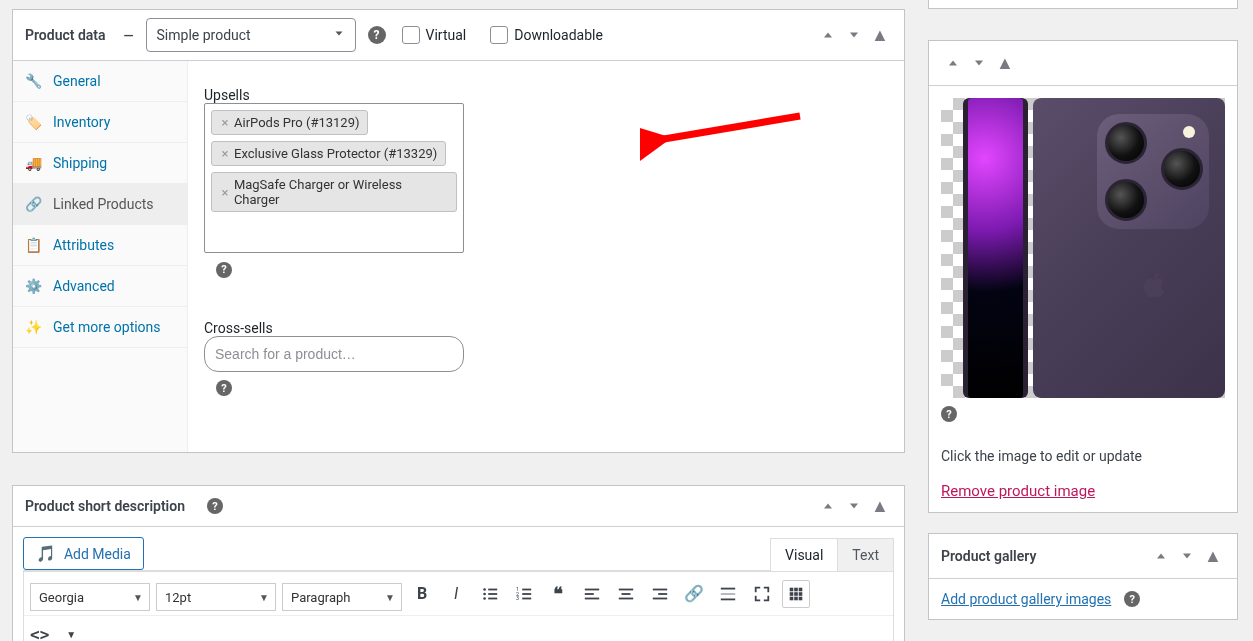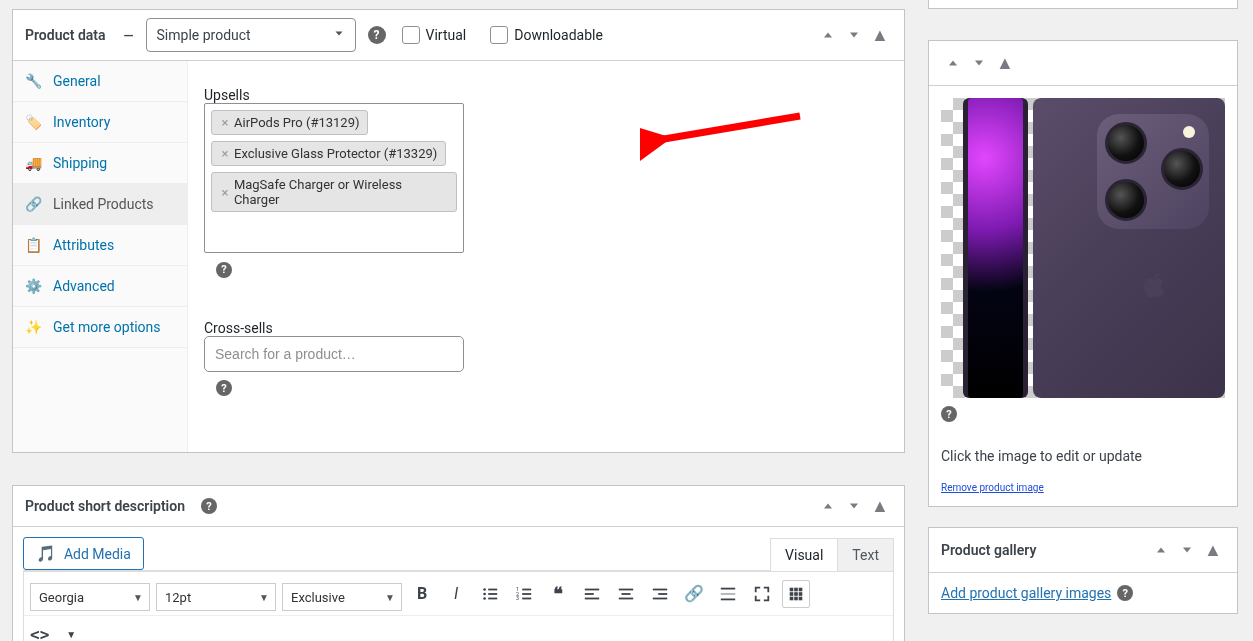--- a/index.html
+++ b/index.html
@@ -20,21 +20,21 @@
     background: #fff;
     border: 1px solid #c3c4c7;
     margin-bottom: 20px;
   }
   .postbox-header {
     display: flex;
     align-items: center;
     padding: 8px 12px;
     border-bottom: 1px solid #ccd0d4;
   }
-  .postbox-title { font-size: 14px; font-weight: 600; flex: 1; display:flex; align-items:center; gap:8px;}
+  .postbox-title { font-size: 14px; font-weight: 600; flex: 1; display:flex; align-items:center; gap:14px;}
   .handle-actions { display:flex; align-items:center; gap:2px; }
   .handle-btn {
     width: 24px; height: 24px;
     display:flex; align-items:center; justify-content:center;
     color: #787c82; cursor:pointer; font-size: 18px;
   }
   .help-icon {
     display:inline-flex; align-items:center; justify-content:center;
     width:18px; height:18px; border-radius:50%;
     background:#666; color:#fff; font-size:12px; font-weight:bold;
@@ -81,21 +81,21 @@
     display:flex; flex-direction:column; gap:6px;
   }
   .tag {
     display:flex; align-items:center; gap:4px;
     background:#e5e5e5; border:1px solid #c0c0c0; border-radius:3px;
     padding:4px 8px; font-size:13px; color:#333; align-self:flex-start;
     max-width: 100%;
   }
   .tag .tx { display:inline-flex; width:10px; justify-content:center; color:#999; cursor:pointer; font-size:13px;}
   .searchinput {
-    width:100%; height:36px; border:1px solid #8c8f94; border-radius:5px;
+    width:100%; height:36px; border:1px solid #8c8f94; border-radius:14px;
     padding:0 10px; font-size:14px; color:#555;
   }
   .searchinput::placeholder { color:#8c8f94; }
   .row-help { margin-left:12px; padding-top:8px;}
 
   
   .sd-toolbar { padding:10px; }
   .add-media {
     display:inline-flex; align-items:center; gap:8px;
     border:1px solid #2271b1; color:#2271b1; background:#fff;
@@ -163,21 +163,21 @@
   }
   .lens.l1 { top:8px; left:8px;}
   .lens.l2 { bottom:8px; left:8px;}
   .lens.l3 { top:34px; right:6px;}
   .flash { position:absolute; top:12px; right:14px; width:12px; height:12px; border-radius:50%; background:#f7f3dd;}
   .apple {
     position:absolute; right:58px; bottom:95px; color:#52465f;
   }
   .img-help-row { display:flex; align-items:flex-start; margin-top:8px;}
   .below-text { margin-top:26px; color:#3c434a; font-size:14px; }
-  .link-red { color:#1d4ed8; text-decoration:underline; cursor:pointer; display:inline-block; margin-top:18px; font-size:10px;}
+  .link-red { color:#be185d; text-decoration:underline; cursor:pointer; display:inline-block; margin-top:18px; font-size:15px;}
   .link-blue { color:#2271b1; text-decoration:underline; cursor:pointer; font-size:14px;}
 
   
   .arrow-wrap { position:absolute; left:640px; top:104px; pointer-events:none;}
 
   .top-edge { position:absolute; left:928px; top:0; width:310px; height:9px; background:#fff; border:1px solid #c3c4c7; border-top:none;}
 </style>
 </head>
 <body>
 
@@ -330,21 +330,21 @@
         <div class="tinymce-row1">
           <span class="tsel" style="width:120px;">
               <span>Georgia</span>
               <span class="car">▼</span>
             </span>
           <span class="tsel" style="width:120px;">
               <span>12pt</span>
               <span class="car">▼</span>
             </span>
           <span class="tsel" style="width:120px;">
-              <span>Exclusive</span>
+              <span>Paragraph</span>
               <span class="car">▼</span>
             </span>
           <span class="tbtn">
               <b>B</b>
             </span>
           <span class="tbtn">
               <i>I</i>
             </span>
           <span class="tbtn">
               <svg width="18" height="18" viewBox="0 0 20 20">
@@ -513,18 +513,18 @@
             </svg>
           </span>
         <span class="handle-btn">
             <svg width="16" height="16" viewBox="0 0 20 20">
               <path fill="currentColor" d="M5 7l5 6 5-6z"></path>
             </svg>
           </span>
         <span class="handle-btn">▲</span>
       </div>
     </div>
-    <div class="sb-body" style="display:flex; align-items:center; gap:6px;">
+    <div class="sb-body" style="display:flex; align-items:center; gap:13px;">
       <span class="link-blue">Add product gallery images</span>
       <span class="help-icon sm">?</span>
     </div>
   </div>
 </div>
 
 </body></html>

